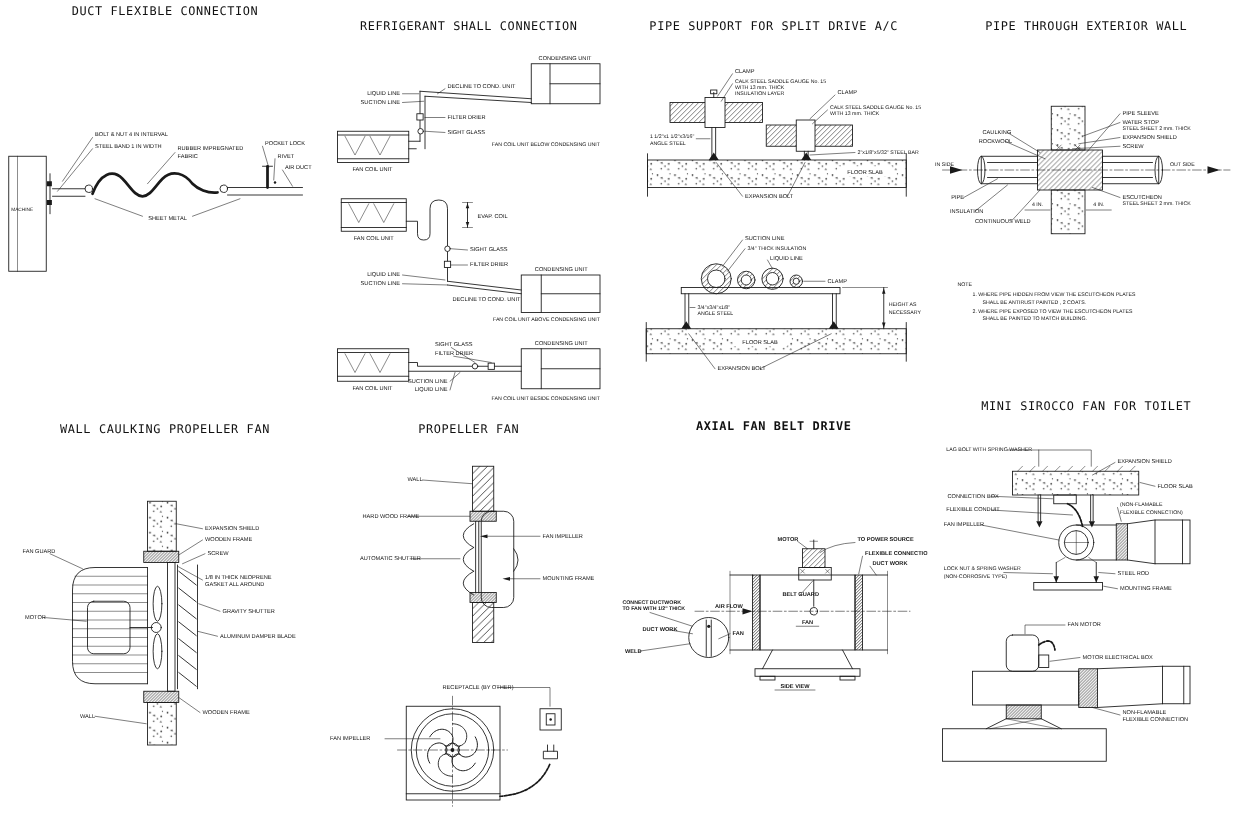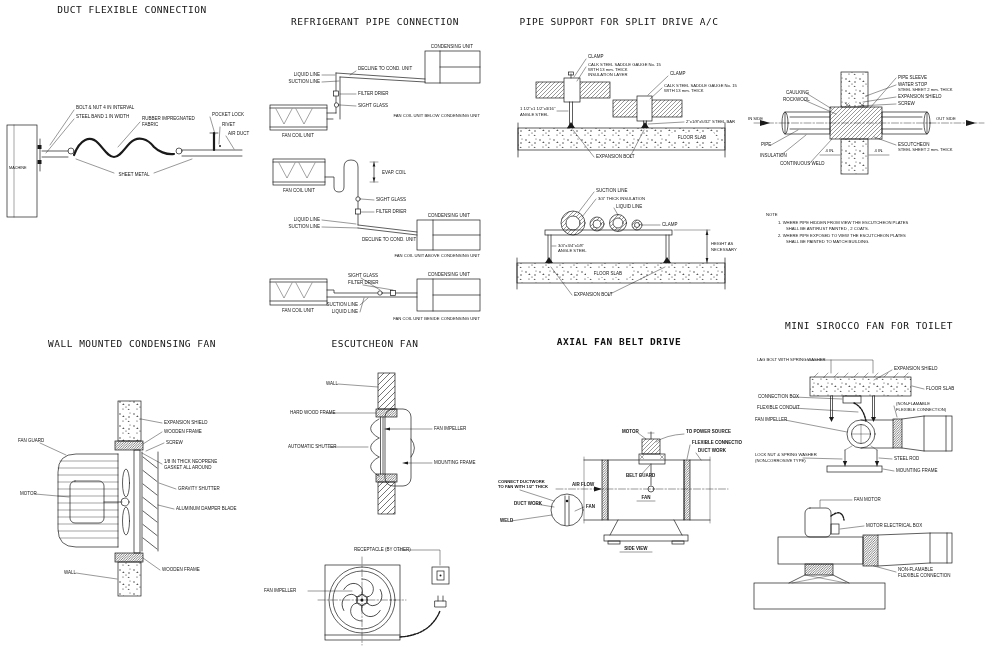--- a/index.html
+++ b/index.html
@@ -96,21 +96,21 @@
         <text x="222" y="118">AIR DUCT</text>
         <polyline class="ld" points="220,119 228,132"></polyline>
         <text x="128" y="159" class="tm">SHEET METAL</text>
         <polyline class="ld" points="108,156 70,142"></polyline>
         <polyline class="ld" points="148,156 186,142"></polyline>
       </g>
     </svg>
   </div>
 
   <div class="panel" style="left:262px; top:16px; width:226px;">
-    <div class="panel-title">REFRIGERANT PIPE CONNECTION</div>
+    <div class="panel-title">REFRIGERANT SHALL CONNECTION</div>
     <svg class="d" width="226" height="295" viewBox="0 0 226 295">
 
       <g>
         <text x="190" y="19" class="tm">CONDENSING UNIT</text>
         <rect x="163" y="22" width="55" height="32"></rect>
         <line x1="178" y1="22" x2="178" y2="54"></line>
         <line x1="178" y1="38" x2="218" y2="38"></line>
         <rect x="8" y="76" width="57" height="25"></rect>
         <line x1="8" y1="79" x2="65" y2="79"></line>
         <line x1="8" y1="98" x2="65" y2="98"></line>
@@ -277,20 +277,21 @@
         <line x1="211" y1="201" x2="211" y2="234"></line>
         <polygon points="209.6,206 212.4,206 211,201.5" class="fk"></polygon>
         <polygon points="209.6,229 212.4,229 211,233.5" class="fk"></polygon>
         <text x="215" y="216" class="t42">HEIGHT AS</text>
         <text x="215" y="222" class="t42">NECESSARY</text>
       </g>
     </svg>
   </div>
 
   <div class="panel" style="left:746px; top:16px; width:246px;">
+    <div class="panel-title">PIPE THROUGH EXTERIOR WALL</div>
     <svg class="d" width="246" height="295" viewBox="0 0 246 295">
       <g>
         <rect x="95" y="56" width="27" height="35" class="pc"></rect>
         <rect x="95" y="123" width="27" height="35" class="pc"></rect>
         <line class="cl" x1="8" y1="107" x2="238" y2="107"></line>
         <rect x="39" y="96" width="45" height="22"></rect>
         <ellipse cx="39" cy="107" rx="3" ry="11"></ellipse>
         <line x1="44" y1="101" x2="84" y2="101"></line>
         <line x1="44" y1="113" x2="84" y2="113"></line>
         <rect x="84" y="91" width="52" height="32" class="ph"></rect>
@@ -336,21 +337,21 @@
         <text x="20" y="200" class="t42">NOTE</text>
         <text x="32" y="208" class="t42">1. WHERE PIPE HIDDEN FROM VIEW THE ESCUTCHEON PLATES</text>
         <text x="40" y="214" class="t42">SHALL BE ANTIRUST PAINTED , 2 COATS.</text>
         <text x="32" y="221" class="t42">2. WHERE PIPE EXPOSED TO VIEW THE ESCUTCHEON PLATES</text>
         <text x="40" y="227" class="t42">SHALL BE PAINTED TO MATCH BUILDING.</text>
       </g>
     </svg>
   </div>
 
   <div class="panel" style="left:6px; top:338px; width:252px;">
-    <div class="panel-title">WALL MOUNTED CONDENSING FAN</div>
+    <div class="panel-title">WALL CAULKING PROPELLER FAN</div>
     <svg class="d" width="252" height="306" viewBox="0 0 252 306">
       <g>
         <rect x="112" y="50" width="23" height="40" class="pc"></rect>
         <rect x="112" y="211" width="23" height="34" class="pc"></rect>
         <rect x="109" y="90" width="28" height="9" class="pd"></rect>
         <rect x="109" y="202" width="28" height="9" class="pd"></rect>
         <rect x="128" y="99" width="6" height="103"></rect>
         <line x1="136" y1="101" x2="136" y2="200"></line>
         <line x1="152" y1="101" x2="152" y2="200"></line>
         <line x1="137" y1="106" x2="151" y2="117"></line>
@@ -400,21 +401,21 @@
         <polyline class="ld" points="29,143 63,146"></polyline>
         <text x="58" y="223">WALL</text>
         <polyline class="ld" points="70,222 111,228"></polyline>
         <text x="156" y="220">WOODEN FRAME</text>
         <polyline class="ld" points="154,219 137,207"></polyline>
       </g>
     </svg>
   </div>
 
   <div class="panel" style="left:262px; top:338px; width:226px;">
-    <div class="panel-title">ESCUTCHEON FAN</div>
+    <div class="panel-title">PROPELLER FAN</div>
     <svg class="d" width="226" height="306" viewBox="0 0 226 306">
       <g>
         <rect x="116" y="22" width="17" height="36" class="pb"></rect>
         <rect x="116" y="131" width="17" height="32" class="pb"></rect>
         <rect x="114" y="58" width="21" height="8" class="pd"></rect>
         <rect x="114" y="123" width="21" height="8" class="pd"></rect>
         <line x1="118.5" y1="66" x2="118.5" y2="123"></line>
         <line x1="121" y1="66" x2="121" y2="123"></line>
         <rect x="123" y="58" width="26" height="77" rx="8"></rect>
         <path d="M149,88 Q156,97 149,106"></path>

